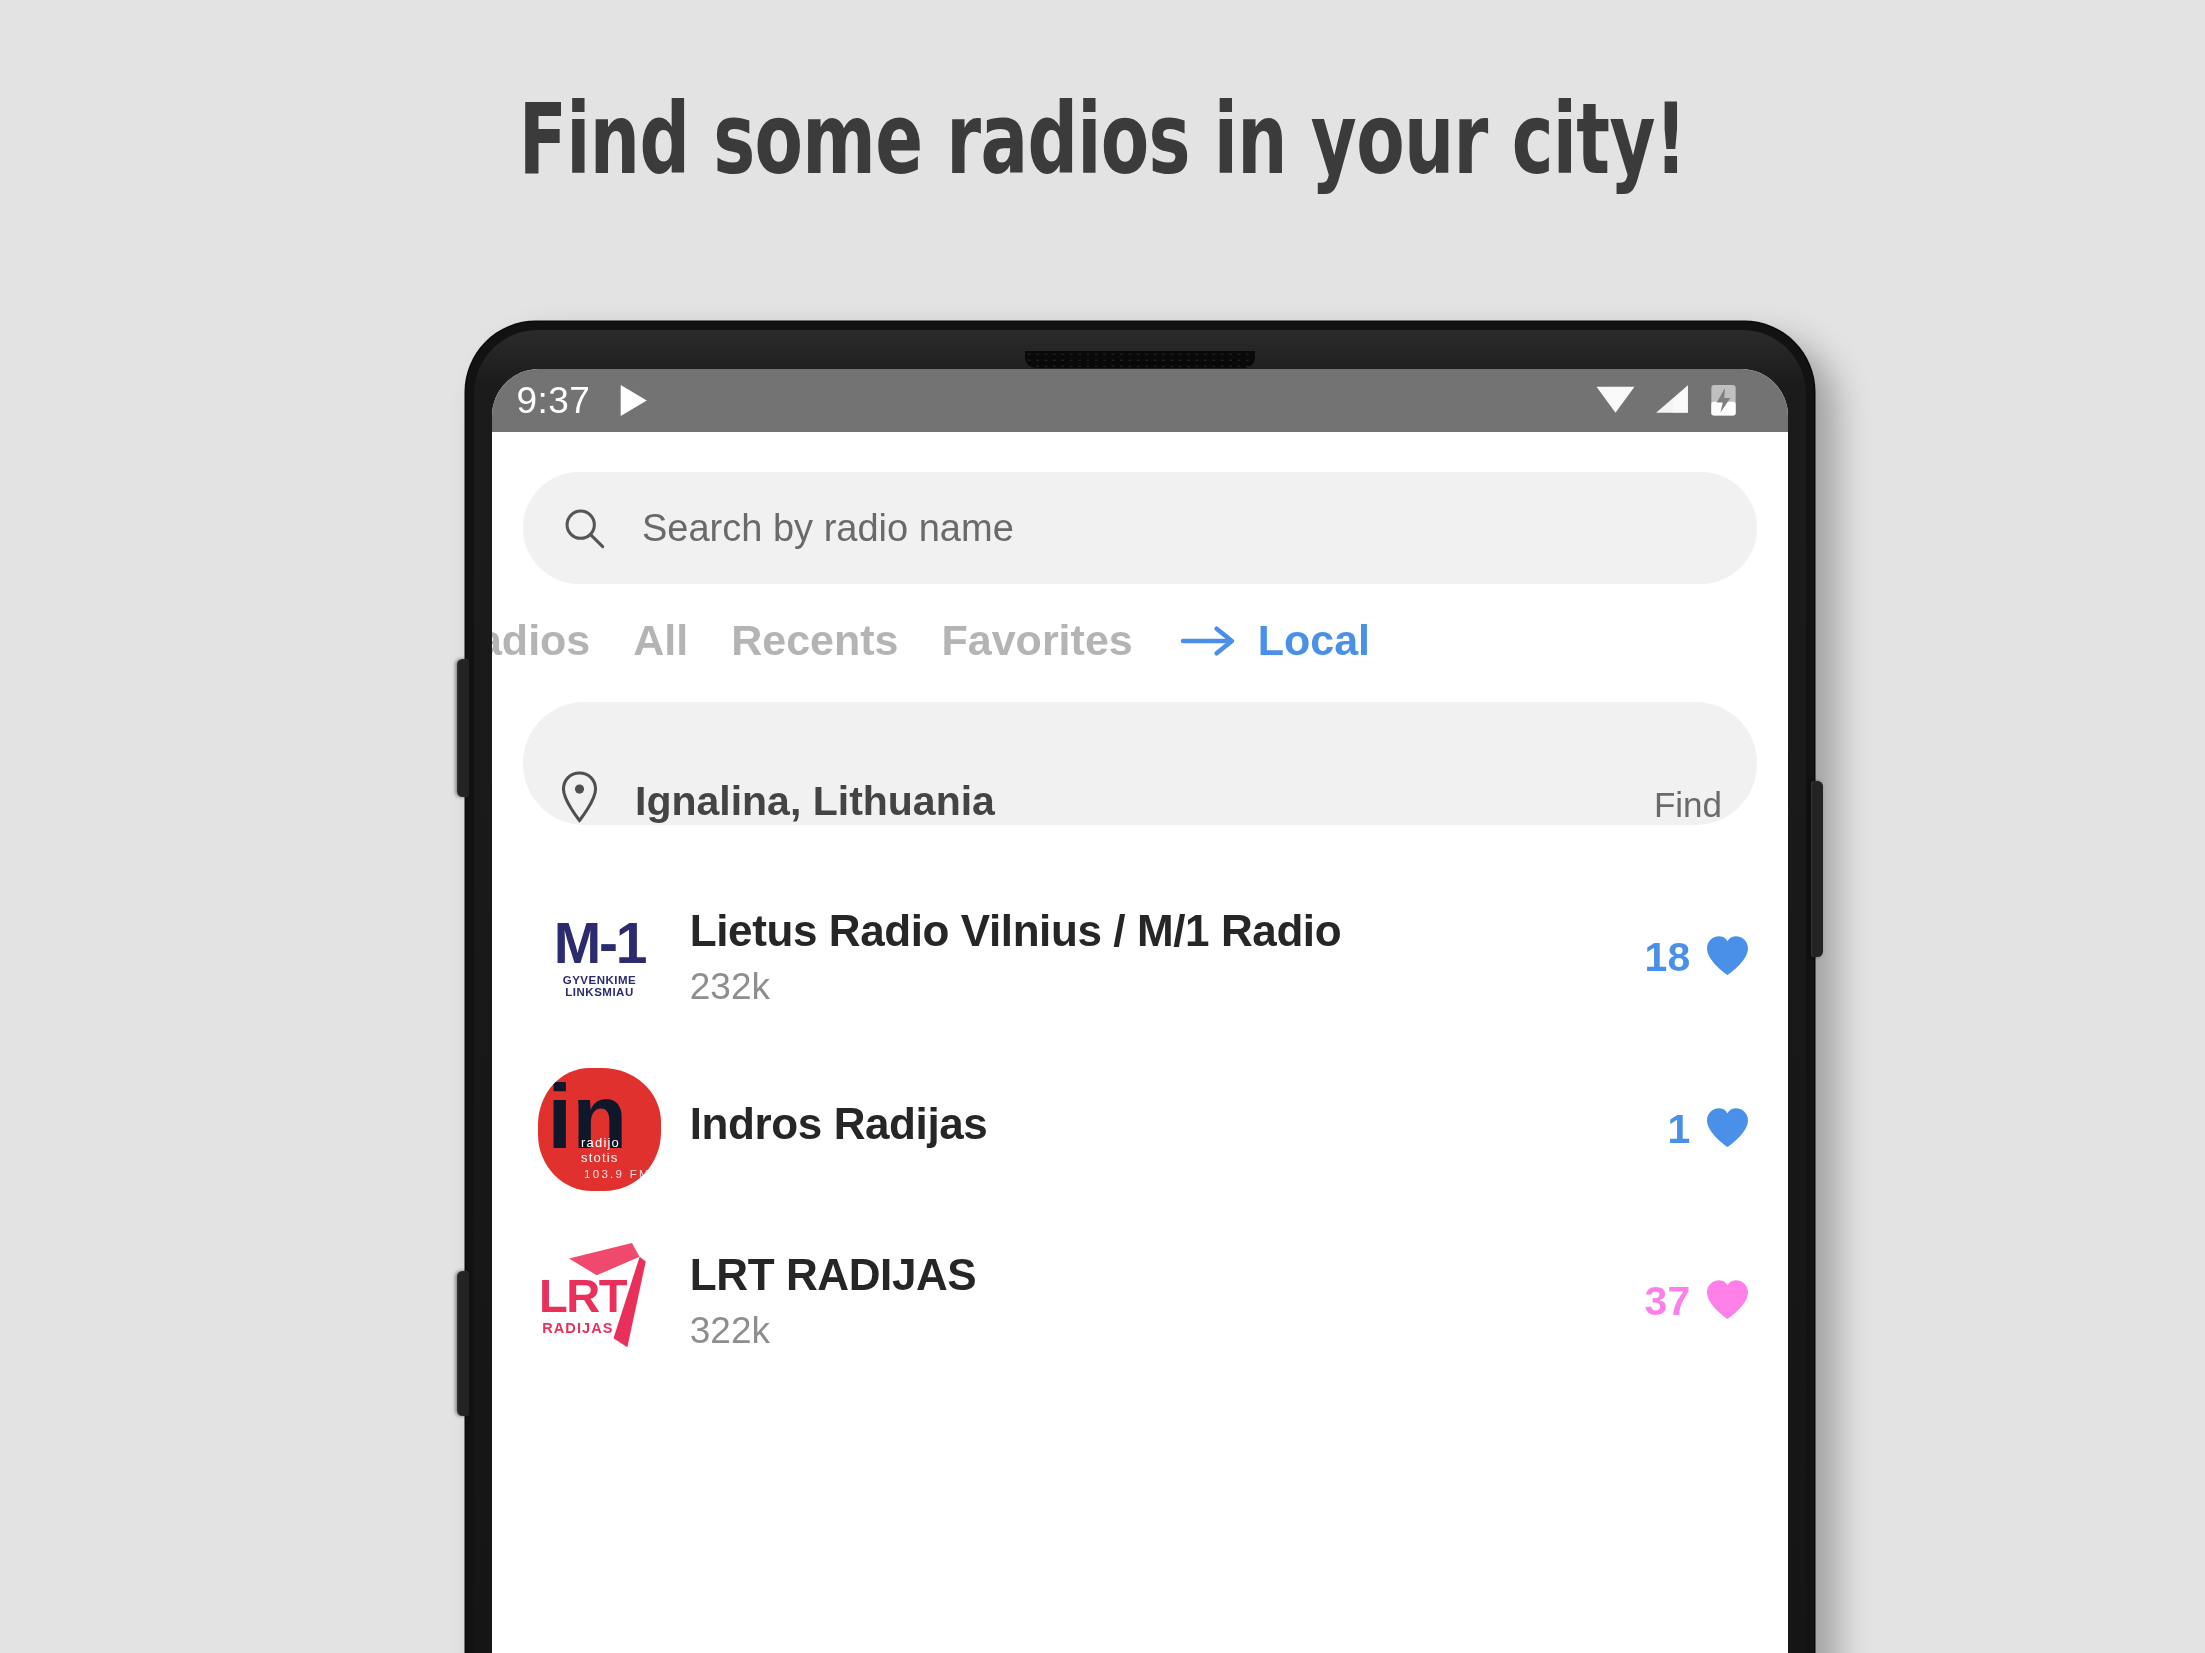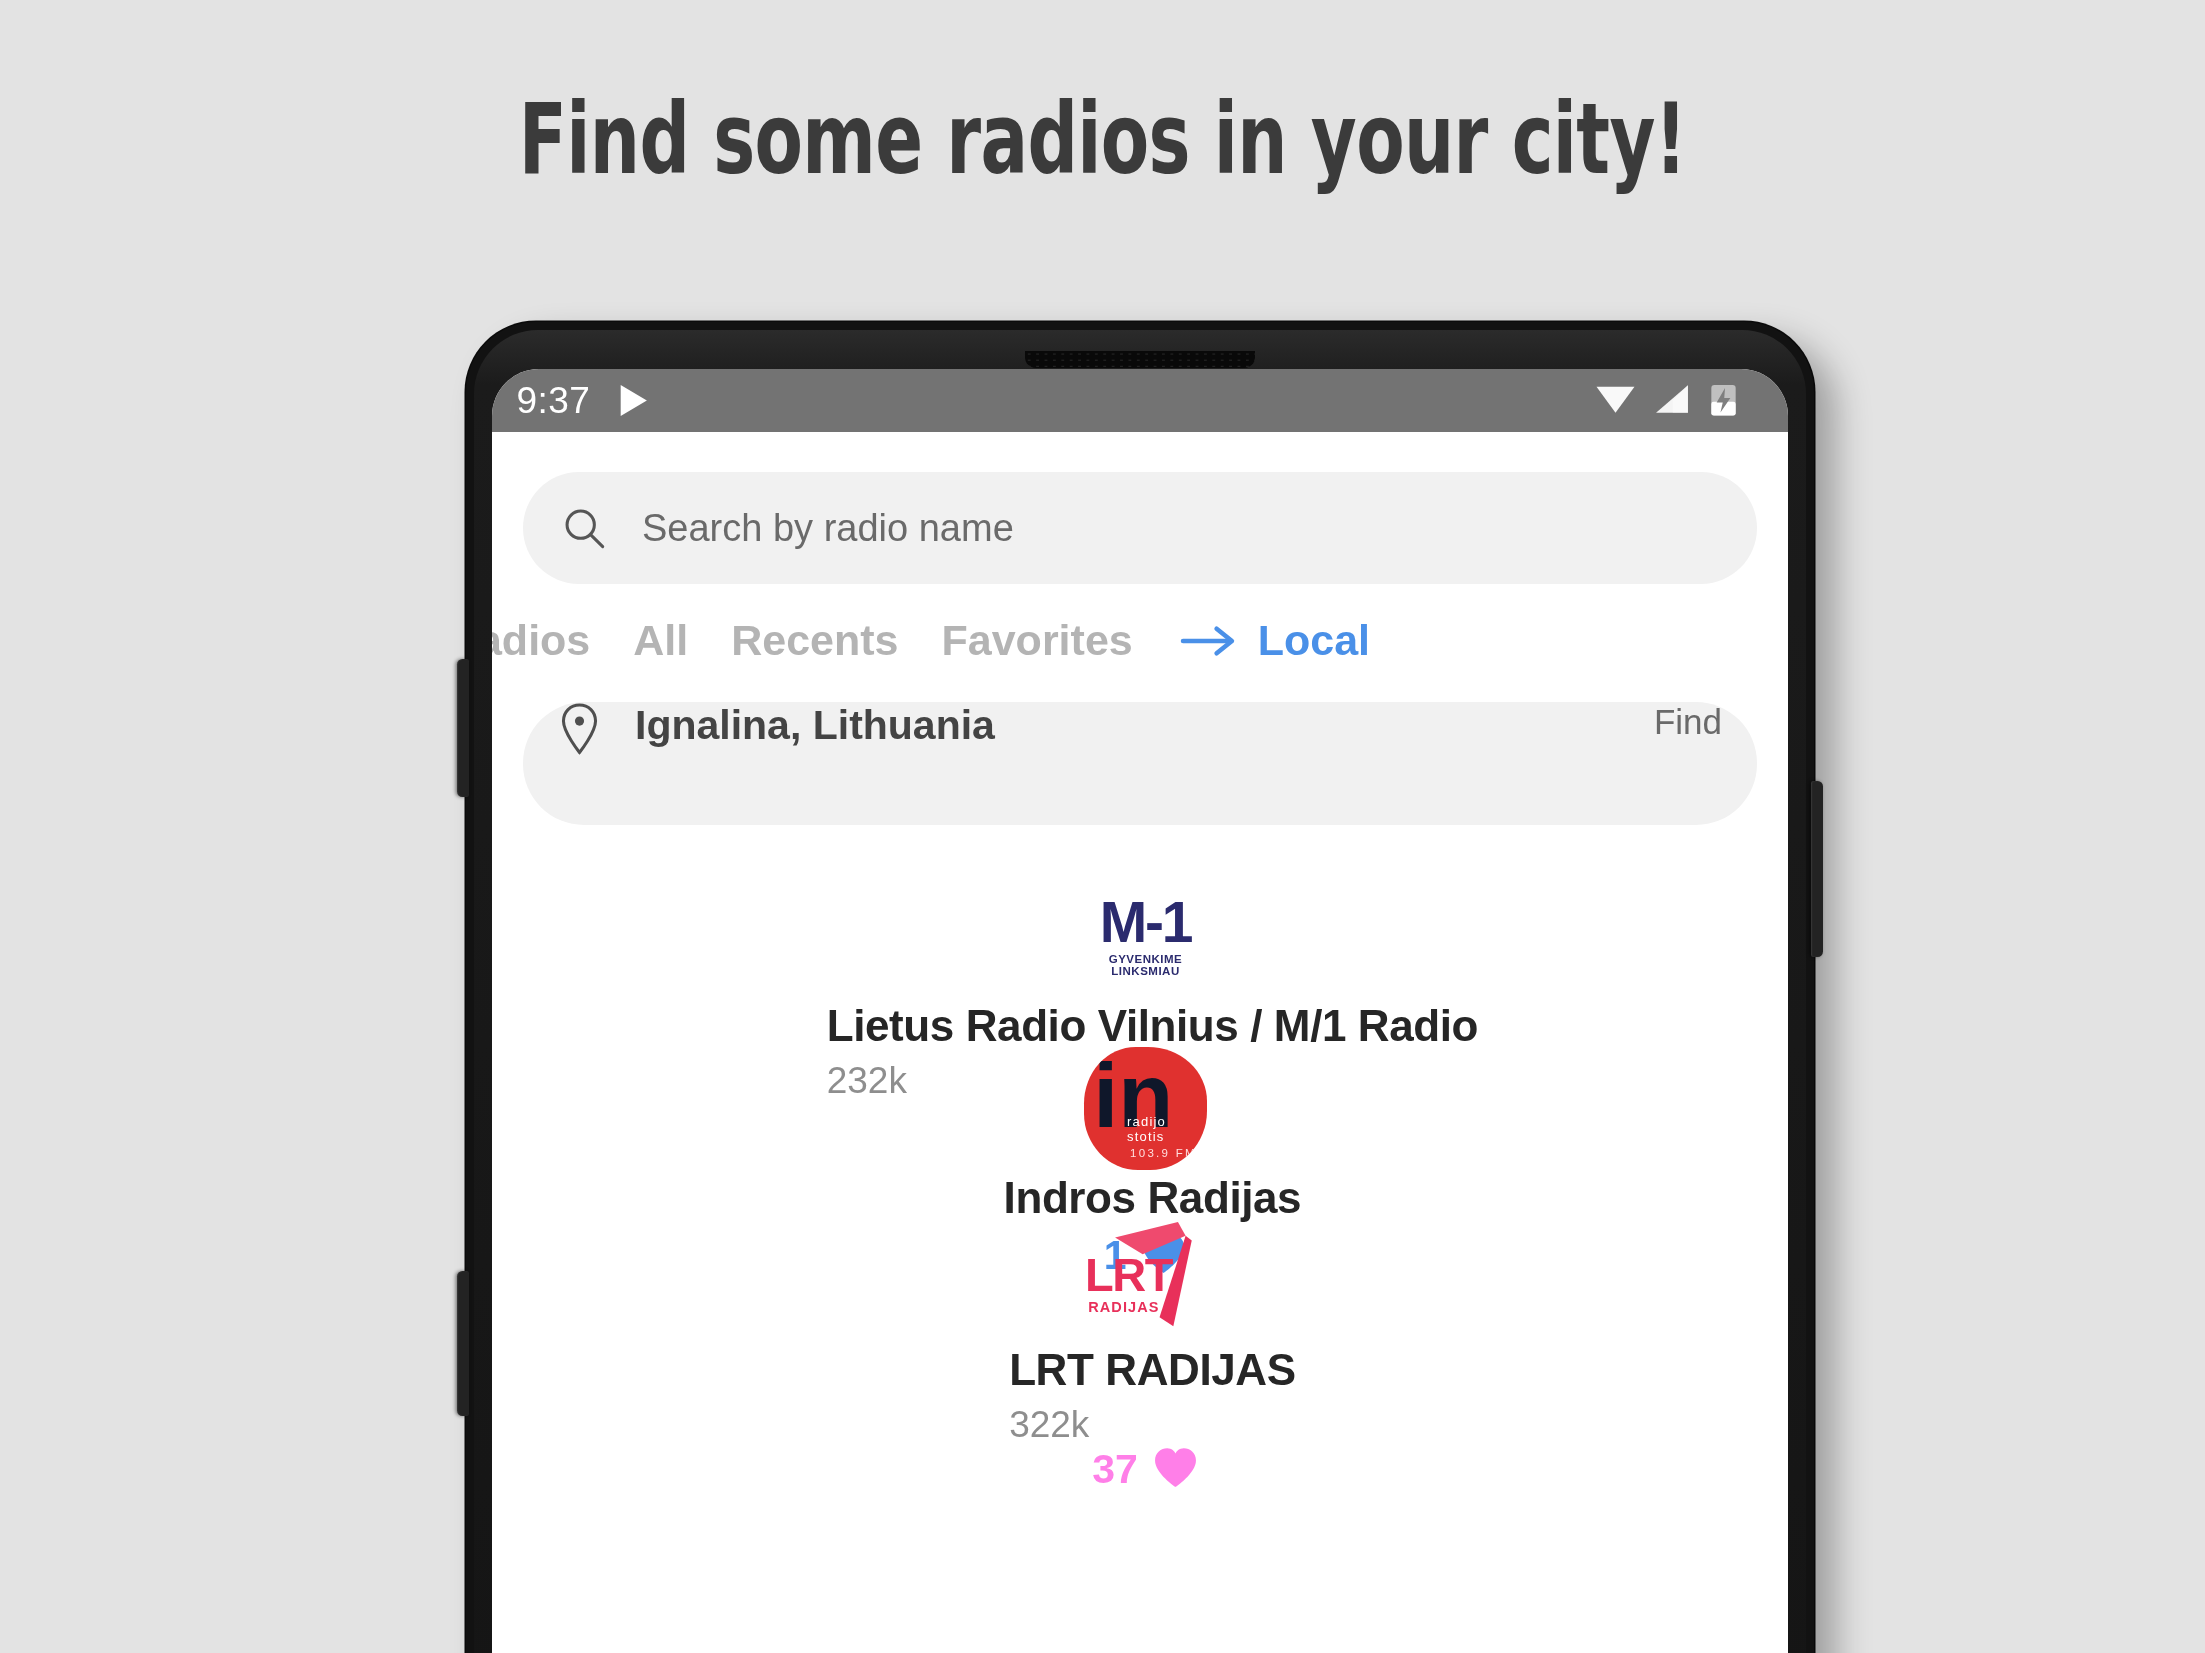--- a/index.html
+++ b/index.html
@@ -118,42 +118,41 @@
   .tab.first { margin-left:-69px; }
   .tab + .tab { margin-left:43px; }
   .tab.active { color:#4a90e8; }
   .tab-arrow { margin-left:47px; display:flex; align-items:center; flex:0 0 auto;}
 
   .location {
     margin:37px 31px 0 31px;
     height:123px;
     background:#f1f1f1;
     border-radius:61px;
-    display:flex; align-items:flex-start;
+    display:flex; align-items:flex-end;
     padding:0 35px 0 35px;
   }
   .pin-icon { flex:0 0 auto; display:flex; align-items:center; }
   .loc-text {
     margin-left:34px;
     font-size:41px; font-weight:bold; color:#444444;
     font-family:"Liberation Sans", sans-serif;
   }
   .loc-edit {
     margin-left:auto;
     font-size:35px; color:#6a6a6a;
     font-family:"Liberation Sans", sans-serif;
   }
 
   
   .list { margin-top:46px; }
   .row {
     display:flex; align-items:center;
-    padding:0 37px 0 48px;
+    padding:0 37px 0 31px;
     height:172px;
-    flex-direction:column;
   }
   .logo-wrap {
     flex:0 0 auto;
     width:153px; height:130px;
     display:flex; align-items:center; justify-content:center;
   }
   .row-text { flex:1 1 auto; min-width:0; padding-left:13.8px; }
   .row-title {
     font-size:44px; font-weight:bold; color:#262626;
     font-family:"Liberation Sans", sans-serif;

